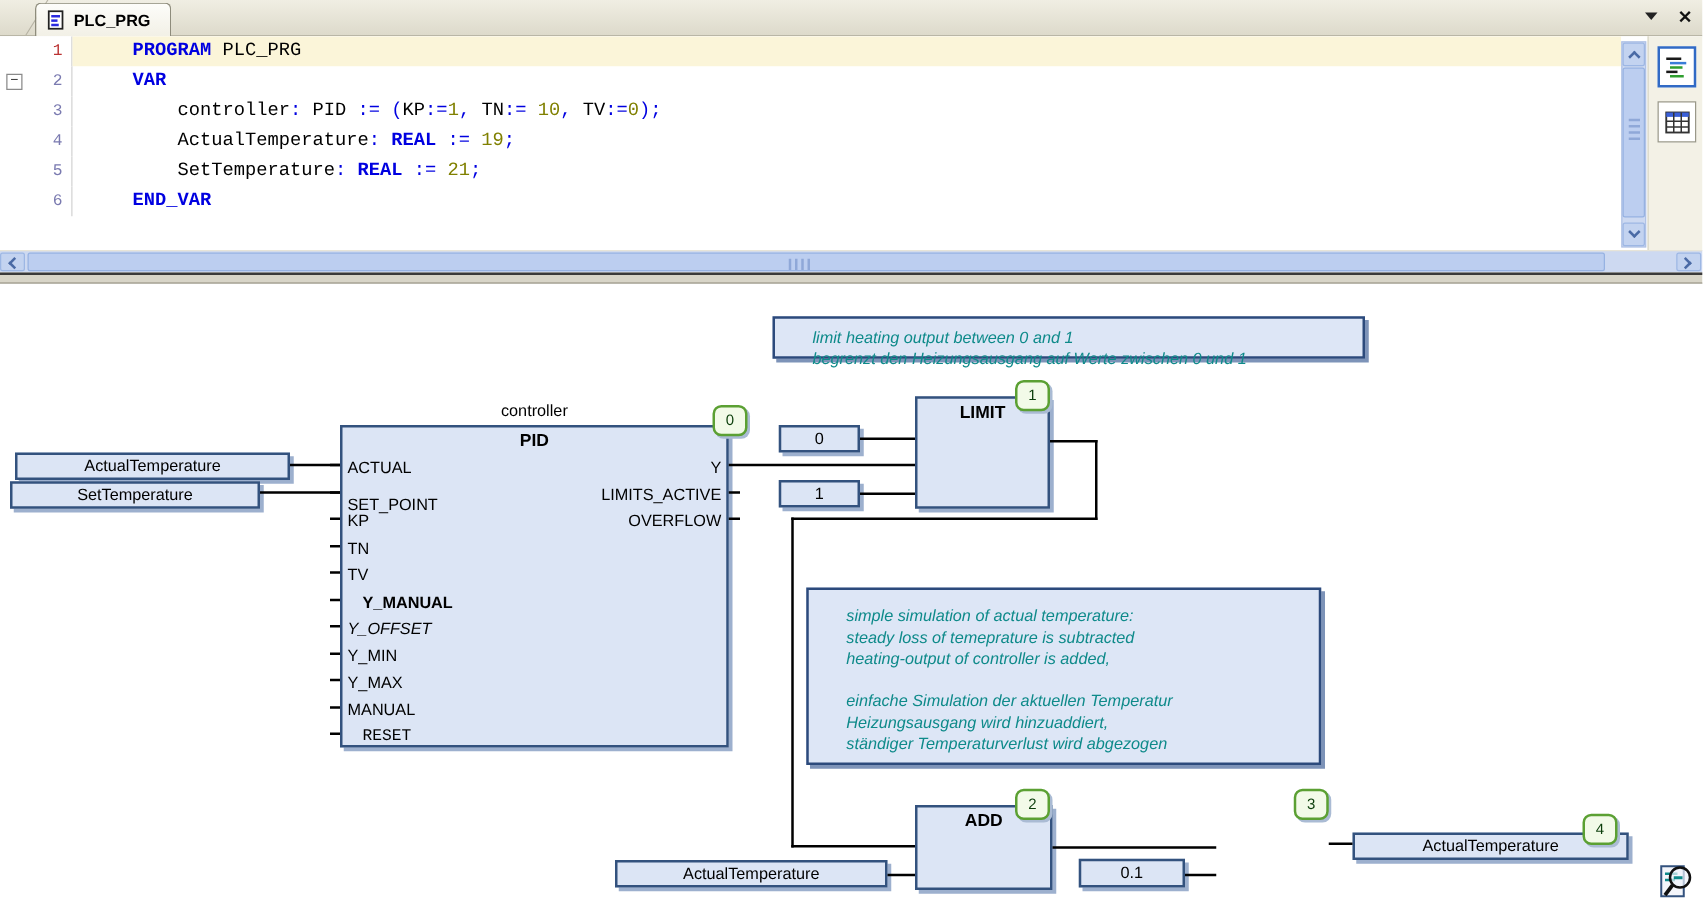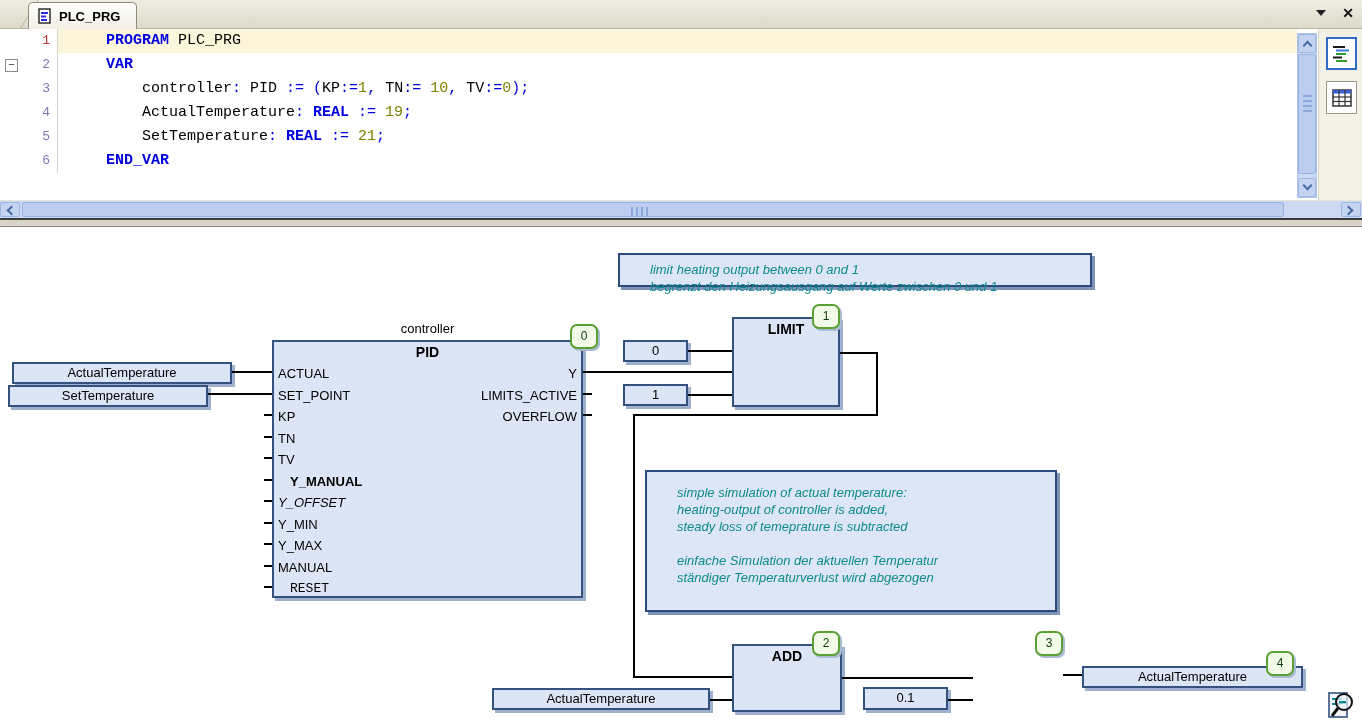--- a/index.html
+++ b/index.html
@@ -216,32 +216,33 @@
 
   <div class="diagram">
 
     <div class="comment" style="left:618px; top:26px; width:474px; height:34px;">
       <div>limit heating output between 0 and 1</div>
       <div>begrenzt den Heizungsausgang auf Werte zwischen 0 und 1</div>
     </div>
 
     <div class="comment" style="left:645px; top:243px; width:412px; height:142px; padding-top:12px;">
       <div>simple simulation of actual temperature:</div>
+      <div>steady loss of temeprature is subtracted</div>
       <div>heating-output of controller is added,</div>
-      <div>steady loss of temeprature is subtracted</div>
       <div></div>
       <div>einfache Simulation der aktuellen Temperatur</div>
+      <div>Heizungsausgang wird hinzuaddiert,</div>
       <div>ständiger Temperaturverlust wird abgezogen</div>
     </div>
 
     <div class="instname" style="left:272px; top:94px; width:311px;">controller</div>
     <div class="blk" style="left:272px; top:113px; width:311px; height:258px;">
       <span class="btitle">PID</span>
       <div class="pin" style="left:4px;  top:24px;">ACTUAL</div>
-      <div class="pin" style="left:4px;  top:46px;">SET_POINT</div>
+      <div class="pin" style="left:4px;  top:54px;">SET_POINT</div>
       <div class="pin" style="left:4px;  top:67px;">KP</div>
       <div class="pin" style="left:4px;  top:89px;">TN</div>
       <div class="pin" style="left:4px;  top:110px;">TV</div>
       <div class="pin" style="left:16px;  top:132px;font-weight:bold;">Y_MANUAL</div>
       <div class="pin" style="left:4px;  top:153px;font-style:italic;">Y_OFFSET</div>
       <div class="pin" style="left:4px;  top:175px;">Y_MIN</div>
       <div class="pin" style="left:4px;  top:196px;">Y_MAX</div>
       <div class="pin" style="left:4px;  top:218px;">MANUAL</div>
       <div class="pin" style="left:16px;  top:239px;font-family:Liberation Mono, monospace;">RESET</div>
       <div class="pin r" style="right:4px; top:24px; left:auto;">Y</div>

